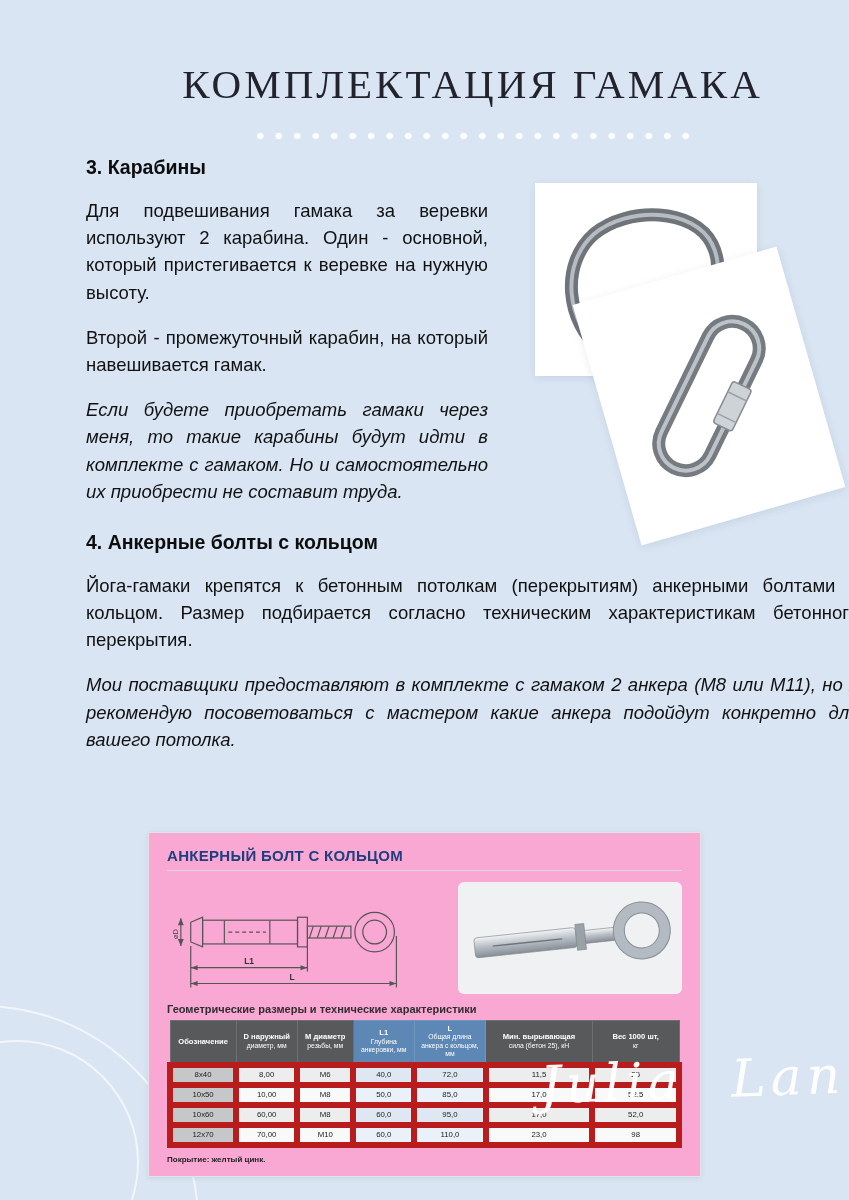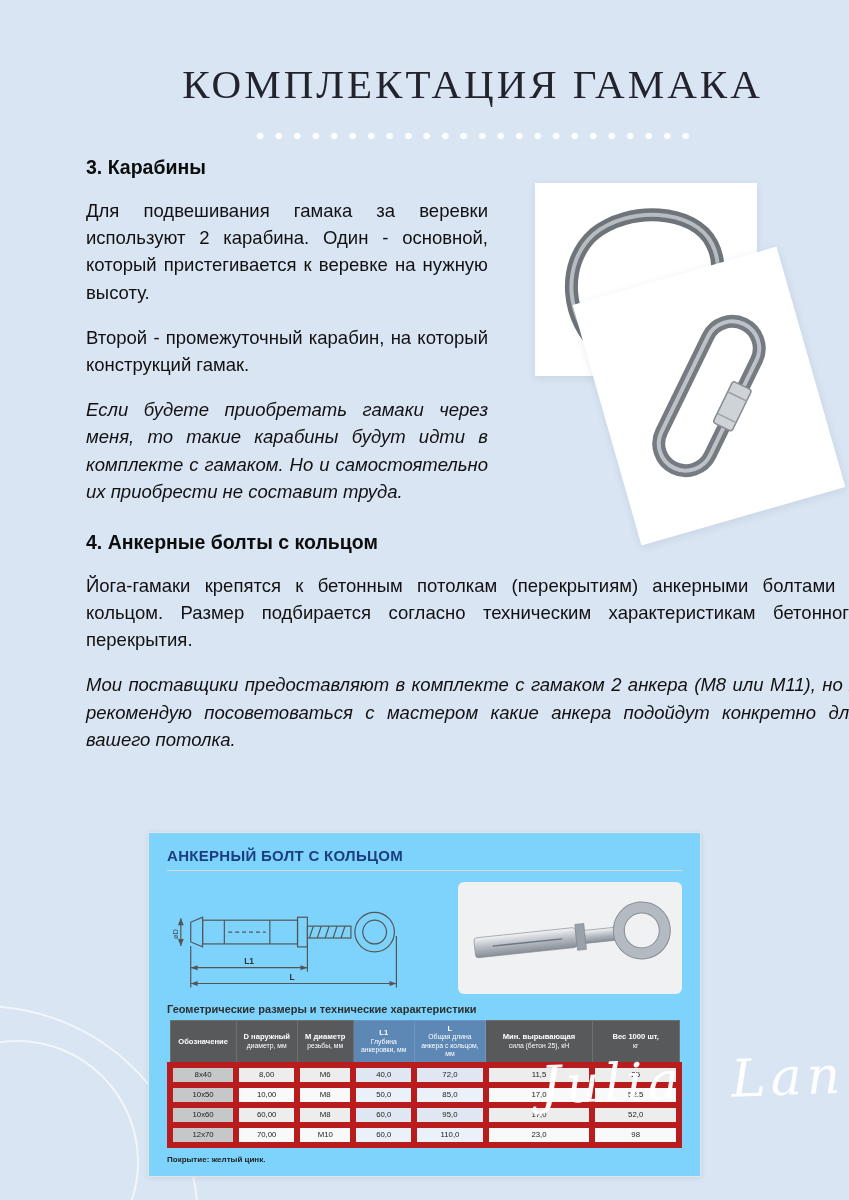--- a/index.html
+++ b/index.html
@@ -44,21 +44,21 @@
   
   .card{position:absolute;background:#fff;box-shadow:0 2px 8px rgba(40,60,90,.10);}
   .card1{left:449px;top:27px;width:222px;height:193px;display:flex;align-items:center;justify-content:center;}
   .card2{left:517px;top:115px;width:212px;height:250px;transform:rotate(-16deg);display:flex;align-items:center;justify-content:center;}
 
   
   .sheet{
     position:absolute;
     left:148px;top:832px;
     width:553px;
-    background:#7dd3fc;
+    background:#f9a8d4;
     border:1px solid #e1e3e6;
     box-shadow:0 1px 5px rgba(40,60,90,.10);
     padding:14px 18px 12px;
     box-sizing:border-box;
   }
   .sheet-title{
     font-size:15px;font-weight:700;color:#1d3f7f;letter-spacing:.3px;
     padding-bottom:6px;border-bottom:1px solid #d8dadd;
   }
   .sheet-desc{font-size:7.5px;color:#5a6b7a;margin-top:6px;line-height:1.4;}
@@ -105,21 +105,21 @@
 
   <h1 class="title">КОМПЛЕКТАЦИЯ ГАМАКА</h1>
   <div class="dots"></div>
 
   <div class="content">
 
     <div class="sec3">
       <div class="sec3-text">
         <h2>3. Карабины</h2>
         <p>Для подвешивания гамака за веревки используют 2 карабина. Один - основной, который пристегивается к веревке на нужную высоту.</p>
-        <p>Второй - промежуточный карабин, на который конструкций гамак.</p>
+        <p>Второй - промежуточный карабин, на который навешивается гамак.</p>
         <p class="italic">Если будете приобретать гамаки через меня, то такие карабины будут идти в комплекте с гамаком. Но и самостоятельно их приобрести не составит труда.</p>
       </div>
 
       <div class="card card1">
         <svg width="200" height="175" viewBox="0 0 200 175">
           <path d="M55 158 C 20 130 14 72 48 42 C 82 14 148 16 166 52 C 184 88 156 118 118 136 L 112 139" fill="none" stroke="#6f747a" stroke-width="13" stroke-linecap="round"></path>
           <path d="M55 158 C 20 130 14 72 48 42 C 82 14 148 16 166 52 C 184 88 156 118 118 136 L 112 139" fill="none" stroke="#b6bcc2" stroke-width="4" stroke-linecap="round"></path>
           <line x1="112" y1="139" x2="63" y2="157" stroke="#7a7f85" stroke-width="11" stroke-linecap="round"></line>
           <line x1="112" y1="139" x2="63" y2="157" stroke="#c0c6cc" stroke-width="3" stroke-linecap="round"></line>
           <circle cx="112" cy="139" r="4.5" fill="#565b60"></circle>

